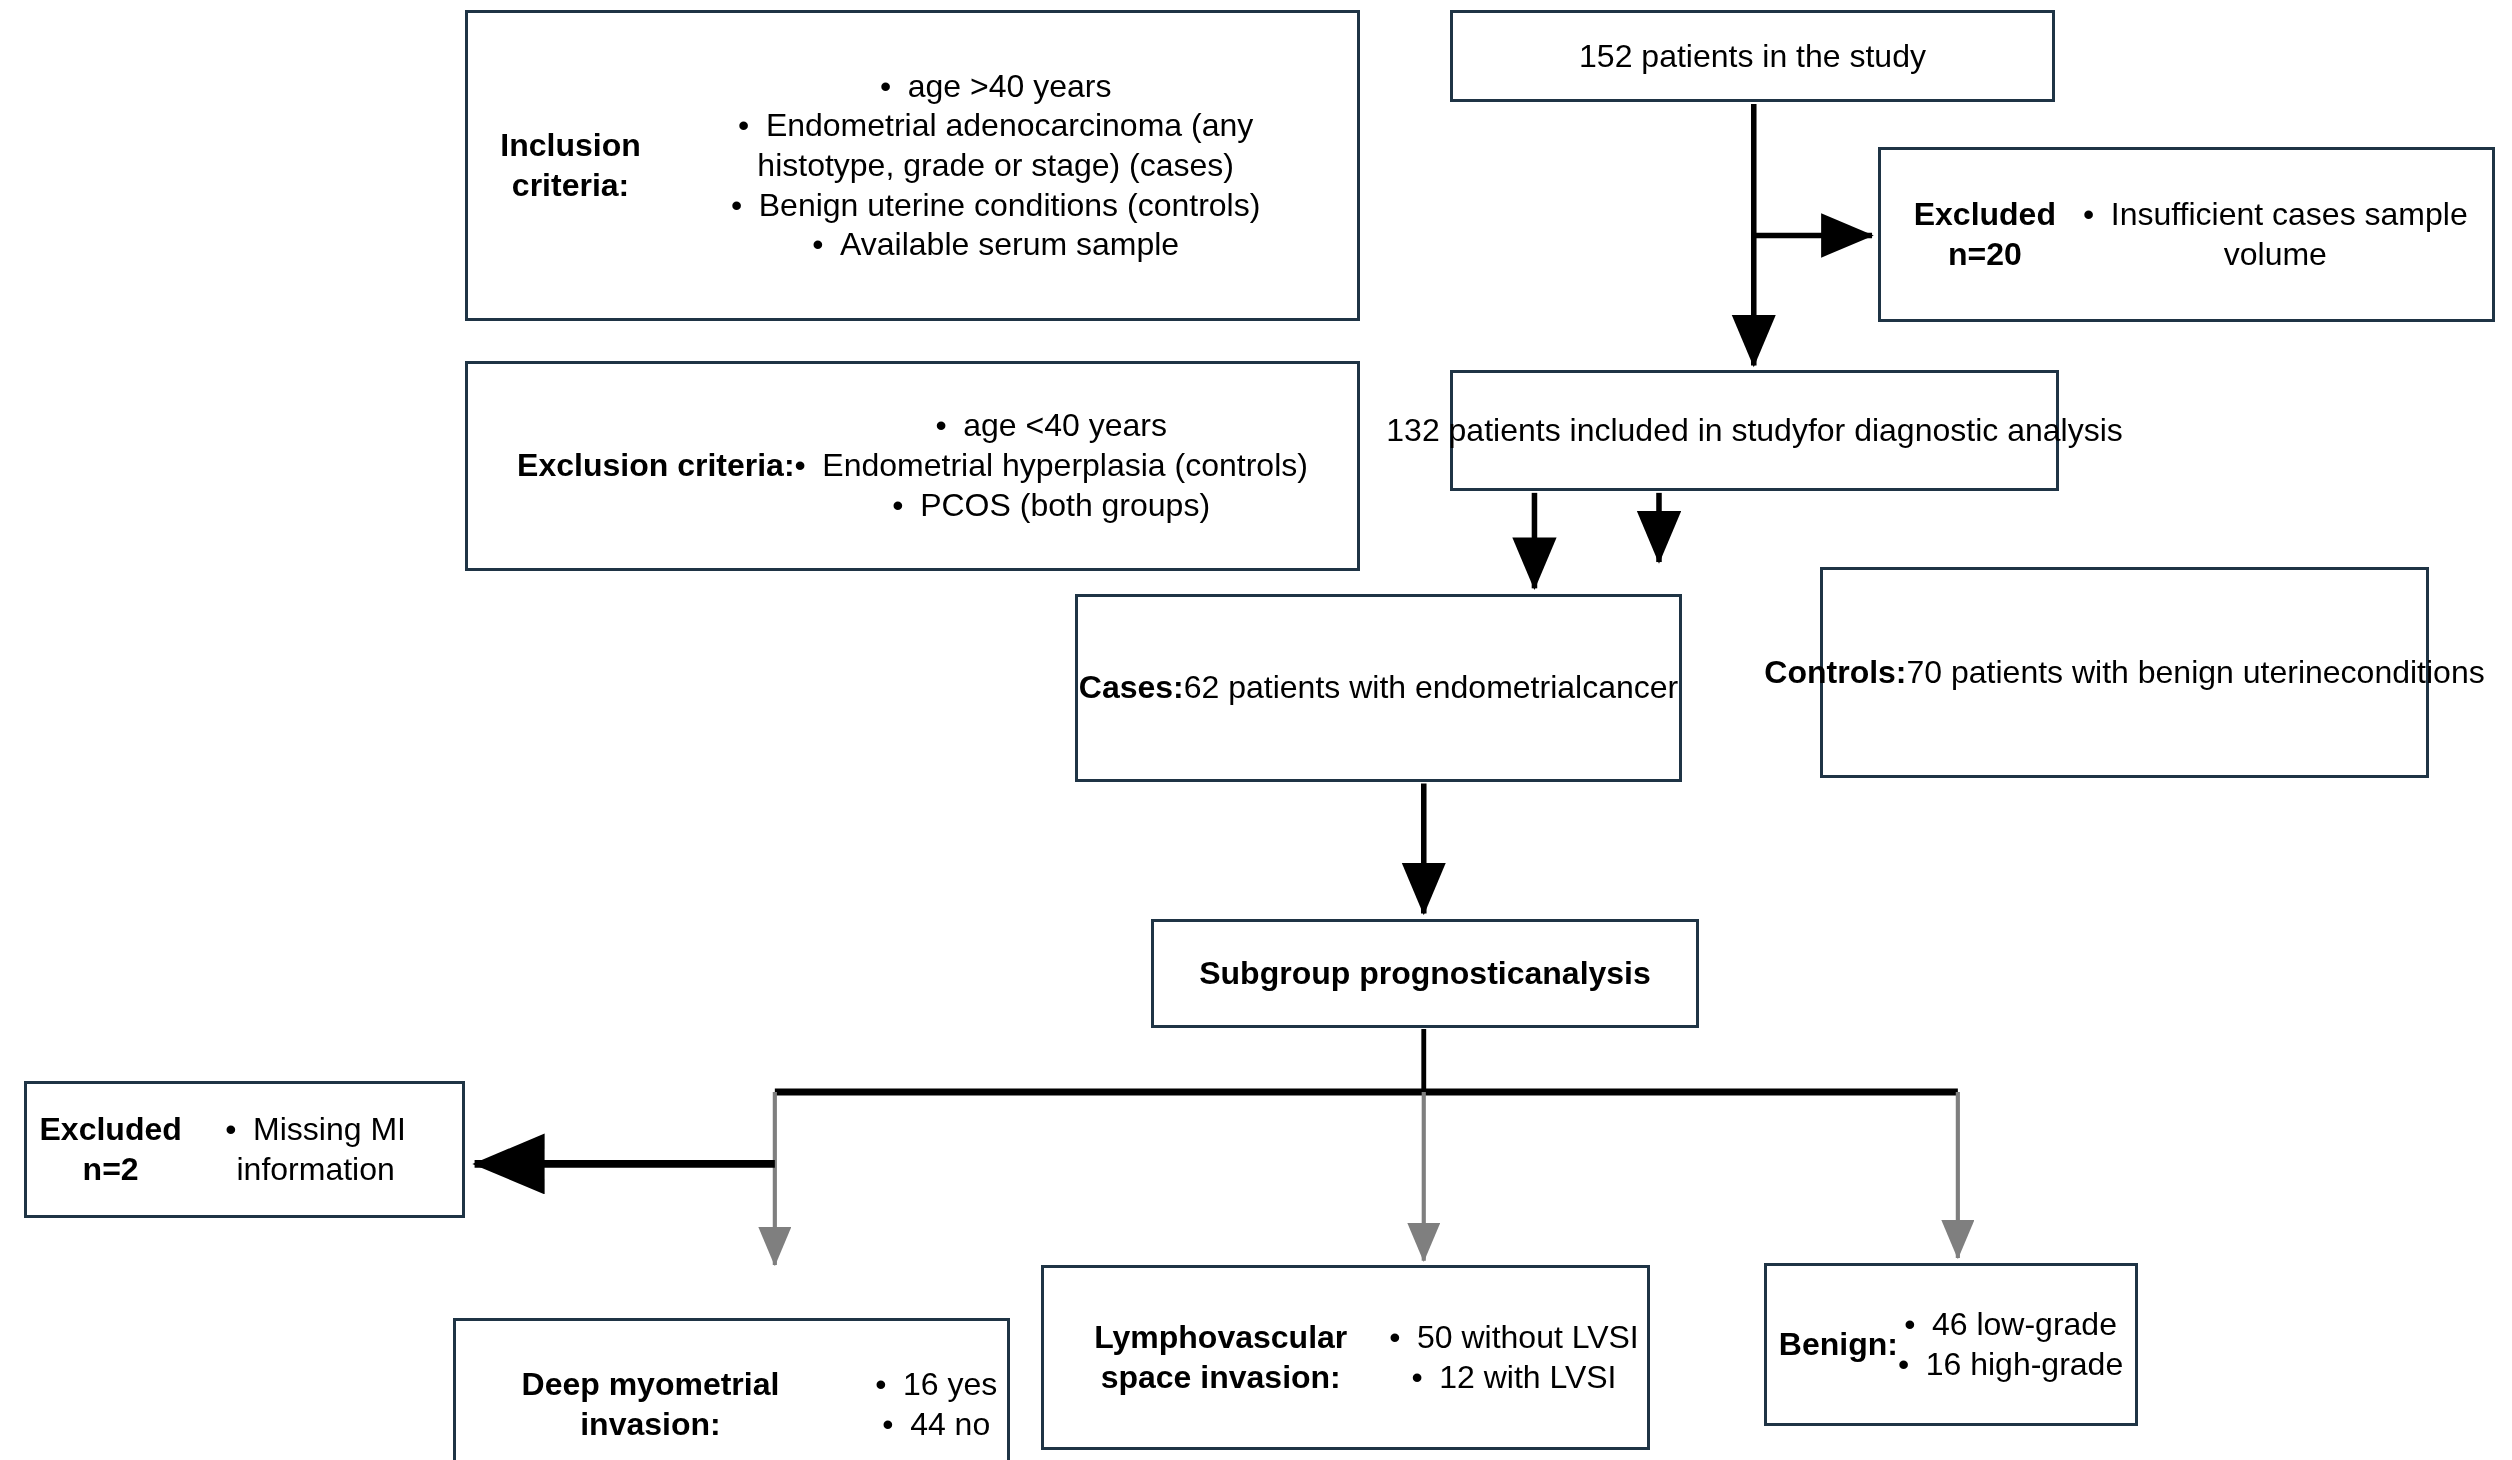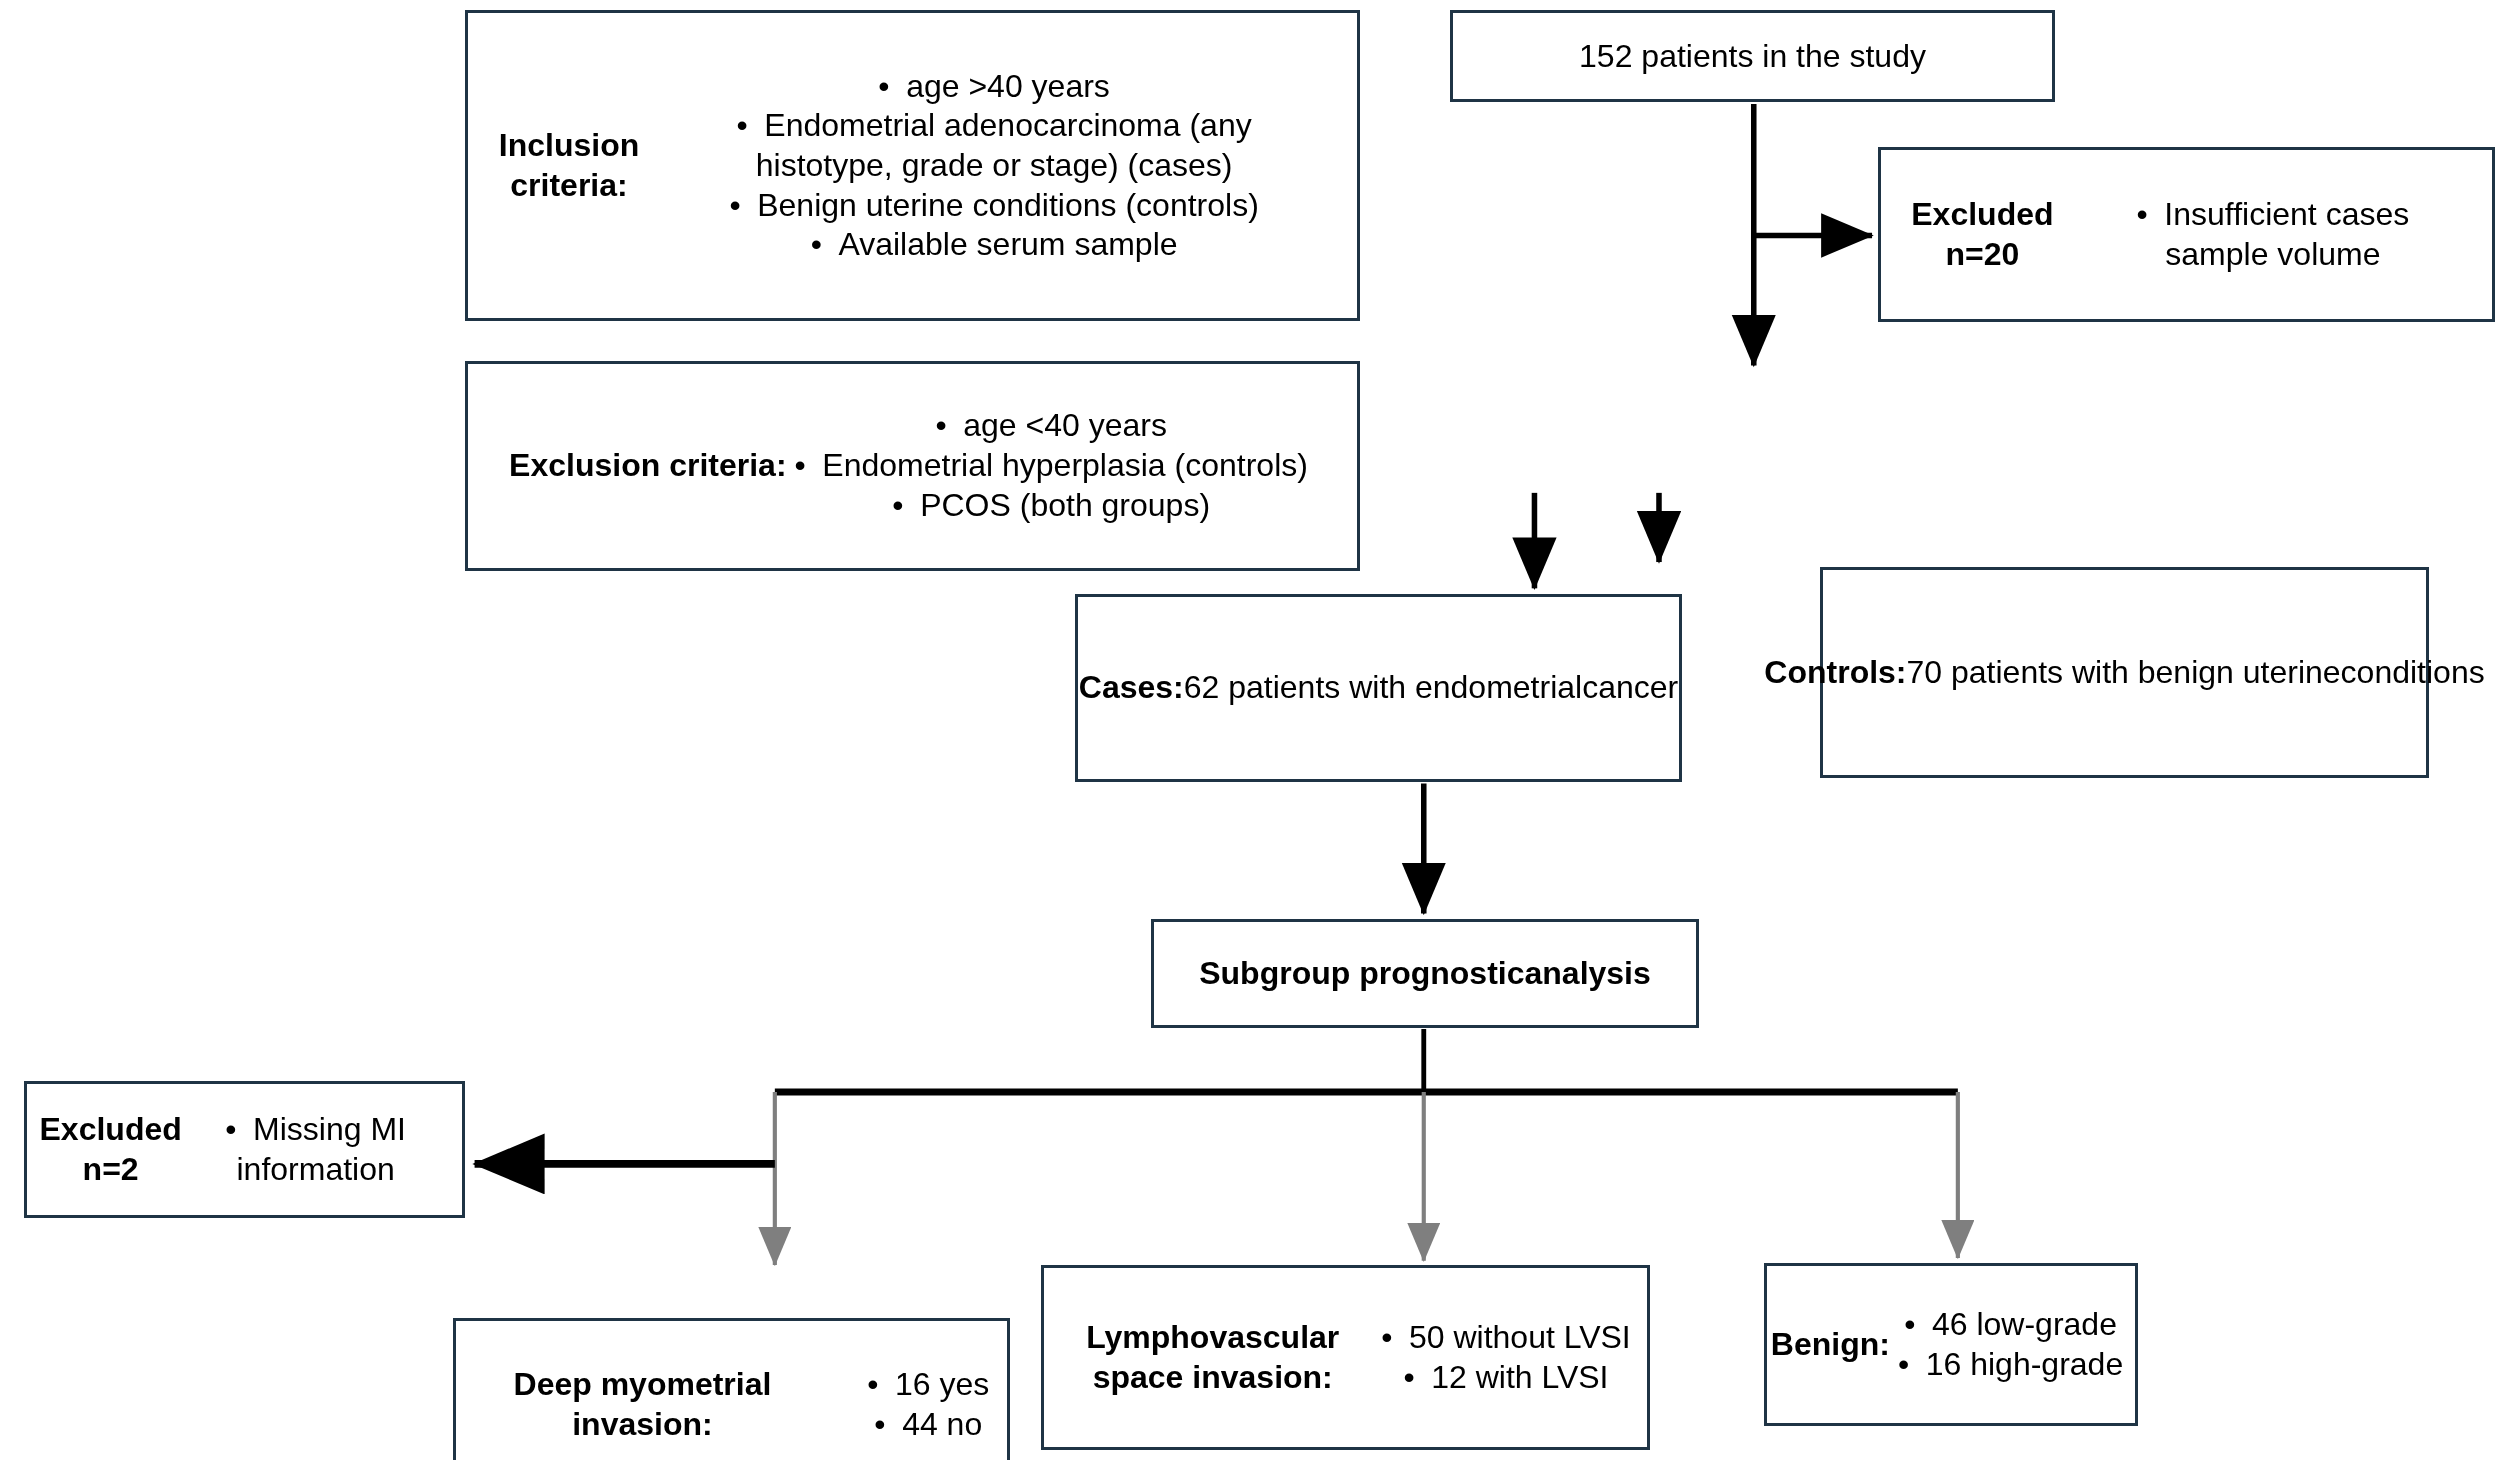--- a/index.html
+++ b/index.html
@@ -6,21 +6,21 @@
   body{width:2512px;height:1461px;position:relative;overflow:hidden;
        font-family:"Liberation Sans","DejaVu Sans",sans-serif;color:#000000;}
   #stage{position:absolute;left:0;top:0;width:2512px;height:1461px;}
 
   .box{position:absolute;box-sizing:border-box;border:3.5px solid #1F3445;
        background:#ffffff;display:flex;
        align-items:center;justify-content:center;text-align:center;
        line-height:1.24;font-size:32px;}
   .box .hdr{font-weight:bold;}
   .box .ln{display:block;white-space:nowrap;}
-  ul.bl{list-style:none;margin:8px;padding:0;}
+  ul.bl{list-style:none;margin:0;padding:0;}
   ul.bl li{white-space:nowrap;}
   ul.bl li::before{content:"\2022";display:inline-block;margin-right:16.6px;}
   .wrapline{white-space:normal;}
 
   svg#wires{position:absolute;left:0;top:0;width:2512px;height:1461px;
             pointer-events:none;}
 </style>
 </head>
 <body>
 
@@ -79,20 +79,24 @@
     <span class="ln">152 patients in the study</span>
   </div>
 
   <div class="box" style="left:1878px;top:147px;width:617px;height:175px;padding:4.2px 15px;">
     <div class="hdr">Excluded n=20</div>
     <ul class="bl">
       <li class="wrapline" style="white-space:normal;padding:0 7px;">Insufficient cases sample volume</li>
     </ul>
   </div>
 
+  <div class="box" style="left:1450px;top:370px;width:609px;height:121px;">
+    <span class="ln">132 patients included in study</span>
+    <span class="ln">for diagnostic analysis</span>
+  </div>
 
   <div class="box" style="left:1075px;top:594px;width:607px;height:188px;">
     <span class="ln hdr">Cases:</span>
     <span class="ln">62 patients with endometrial</span>
     <span class="ln">cancer</span>
   </div>
 
   <div class="box" style="left:1820px;top:567px;width:609px;height:211px;">
     <span class="ln hdr">Controls:</span>
     <span class="ln">70 patients with benign uterine</span>

